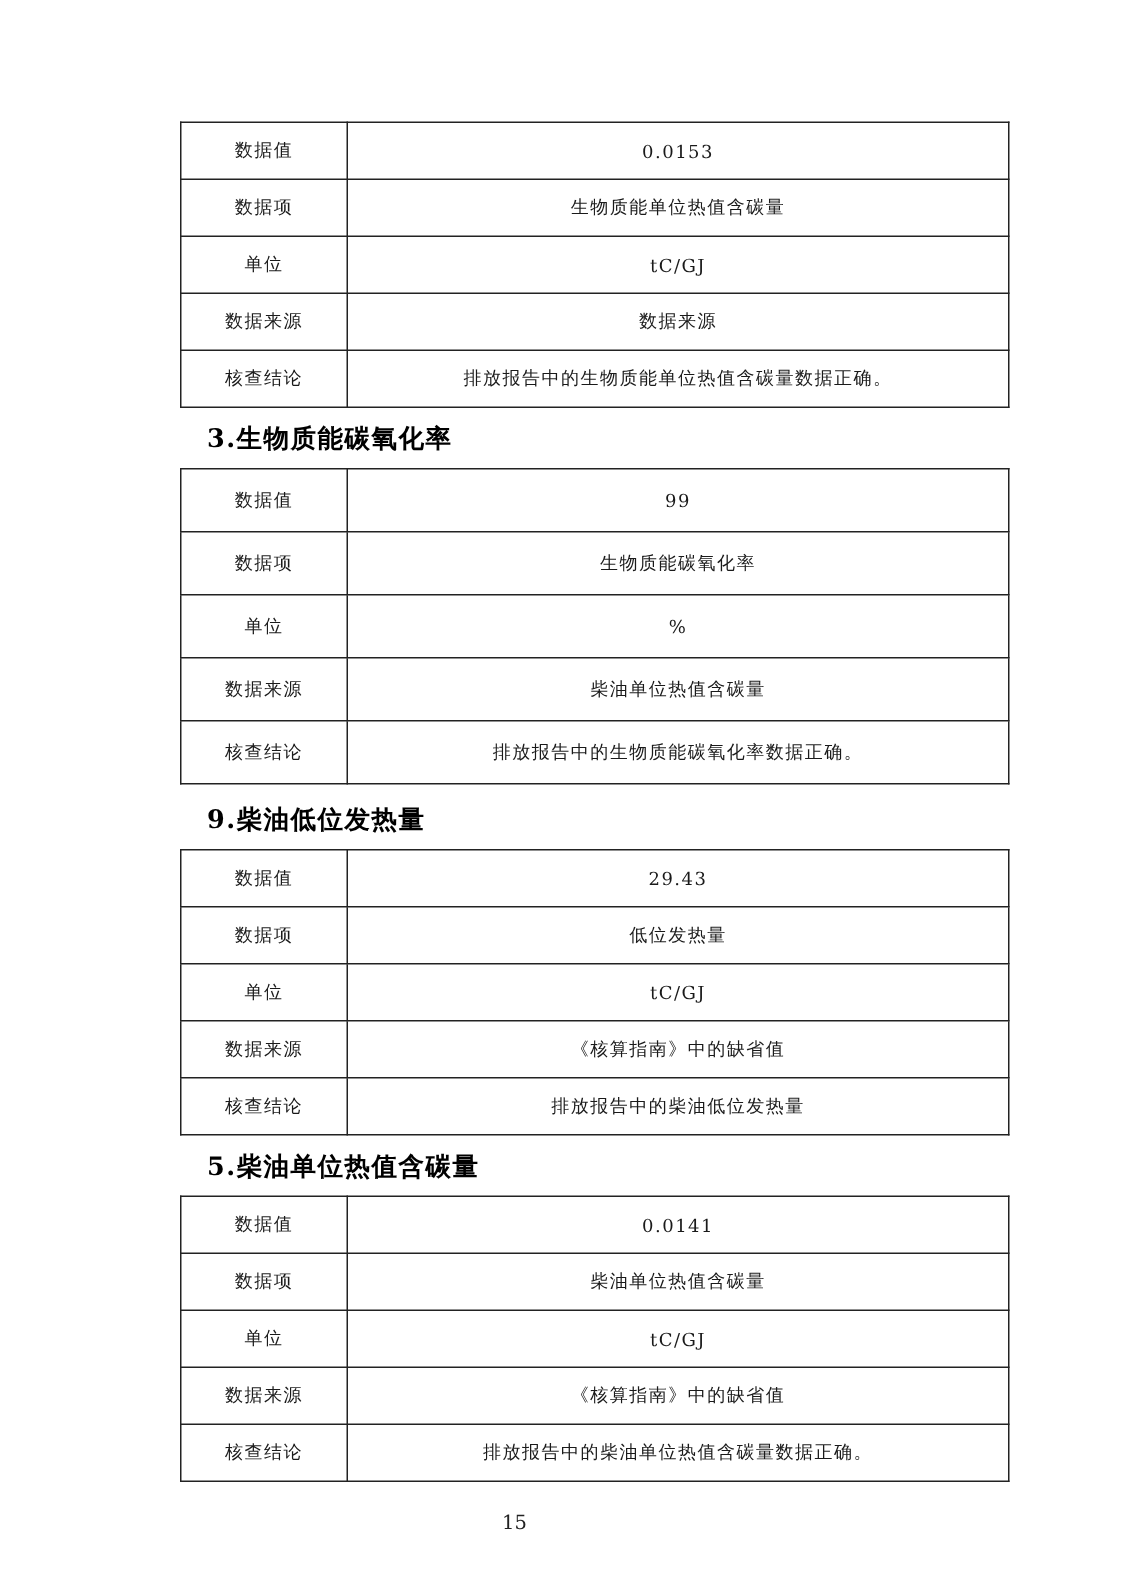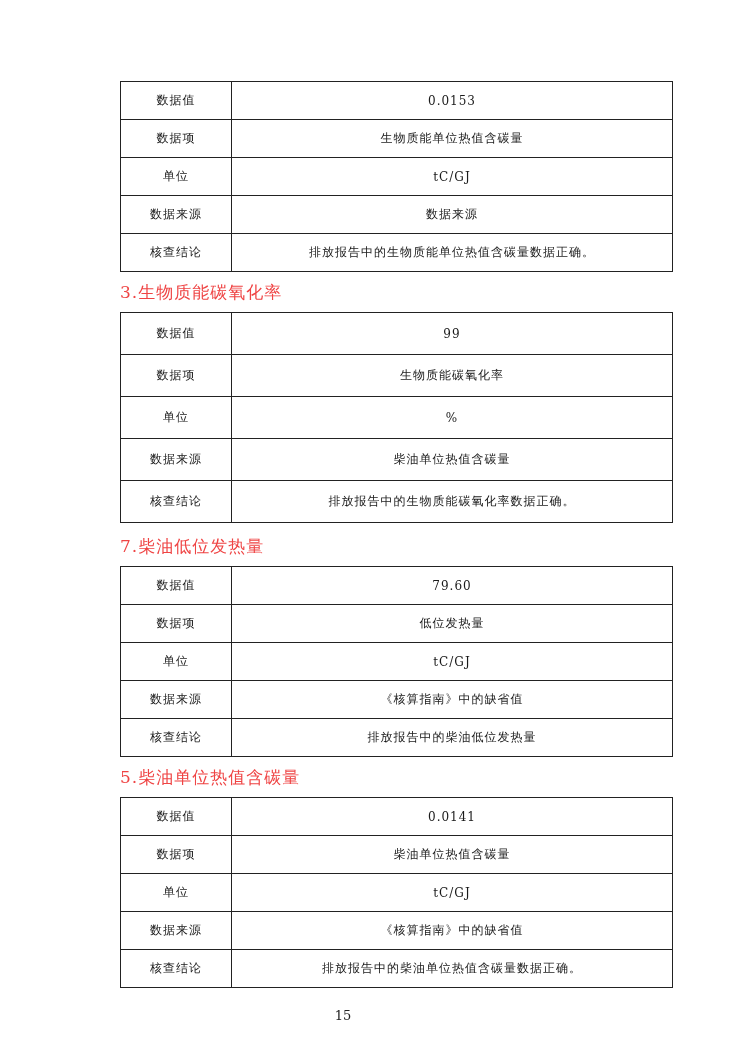--- a/index.html
+++ b/index.html
@@ -35,26 +35,26 @@
       padding: 0;
       letter-spacing: 1px;
     }
     .data-table td.label {
       width: 110px;
     }
     .t38 tr { height: 38px; }
     .t42 tr { height: 42px; }
     .section-title {
       position: absolute;
-      left: 92px;
+      left: 110px;
       font-size: 17px;
       letter-spacing: 1px;
-      color: #ef4444;
+      color: #000000;
       margin: 0;
-      font-weight: normal;
+      font-weight: bold;
     }
     .page-number {
       position: absolute;
       top: 1008px;
       left: 0;
       width: 630px;
       text-align: center;
       font-size: 13px;
       color: #222;
     }
@@ -108,26 +108,26 @@
       <td class="label">数据来源</td>
       <td>柴油单位热值含碳量</td>
     </tr>
     <tr>
       <td class="label">核查结论</td>
       <td>排放报告中的生物质能碳氧化率数据正确。</td>
     </tr>
   </tbody>
     </table>
 
-  <h3 class="section-title" style="top:535px;">7.柴油低位发热量</h3>
+  <h3 class="section-title" style="top:535px;">9.柴油低位发热量</h3>
   <table class="data-table t38" style="top:566px;">
     <tbody>
         <tr>
       <td class="label">数据值</td>
-      <td>79.60</td>
+      <td>29.43</td>
     </tr>
     <tr>
       <td class="label">数据项</td>
       <td>低位发热量</td>
     </tr>
     <tr>
       <td class="label">单位</td>
       <td>tC/GJ</td>
     </tr>
     <tr>

